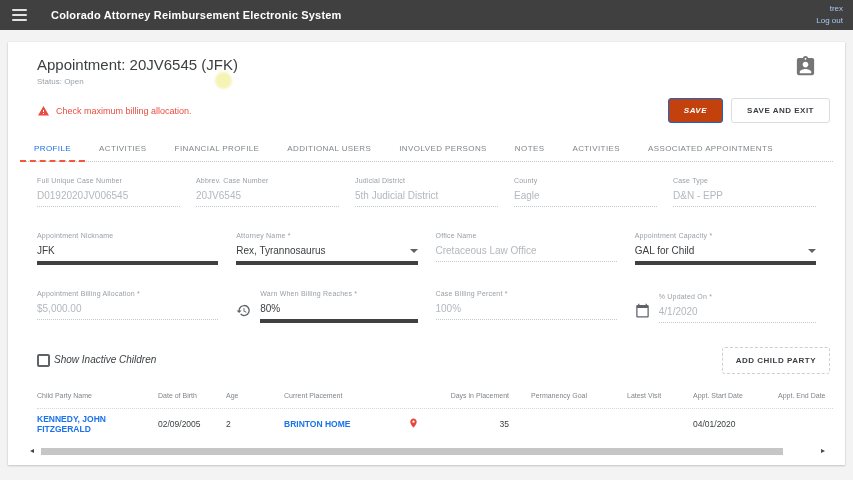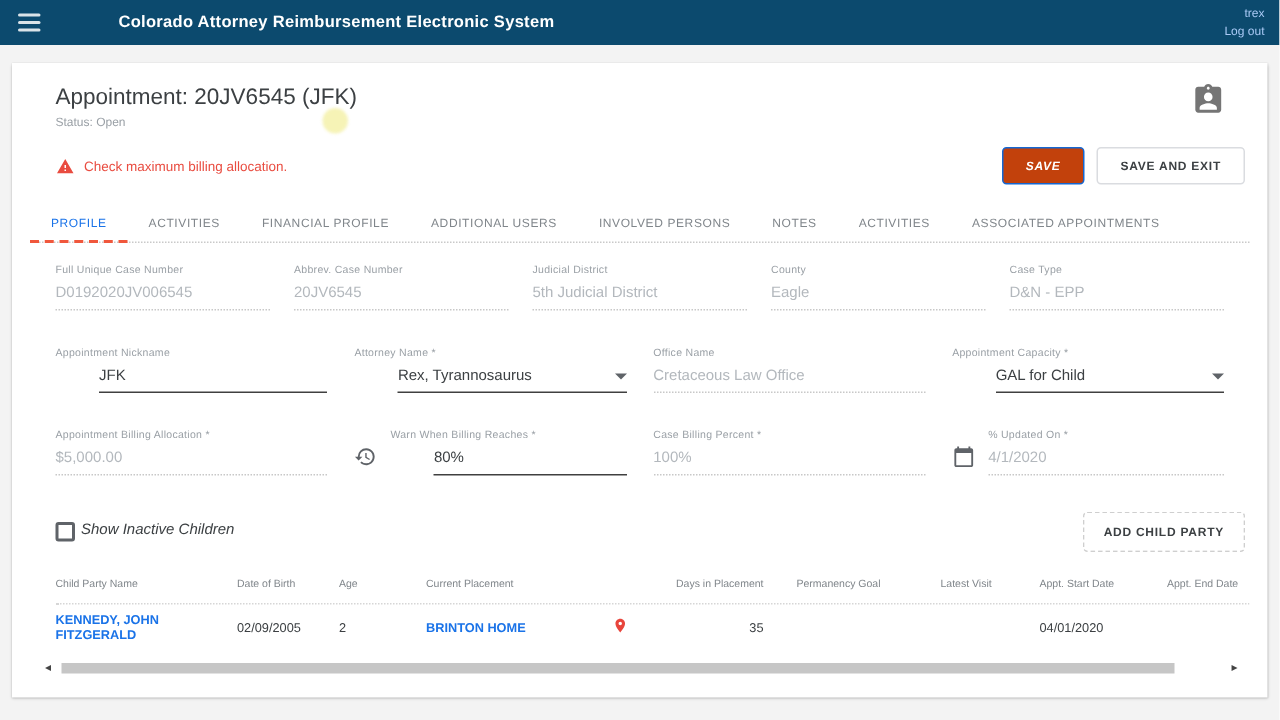--- a/index.html
+++ b/index.html
@@ -3,22 +3,22 @@
 <meta charset="utf-8">
 <style>
   * { margin:0; padding:0; box-sizing:border-box; }
   html,body { width:853px; height:480px; overflow:hidden; }
   body {
     font-family:"Liberation Sans","DejaVu Sans",sans-serif;
     background:#f3f3f3; color:#3c4043; font-size:10px;
   }
   
   .appbar {
-    height:30px; background:#0c4a6e; display:flex; align-items:center;
-    padding:0 10px; color:#fff;gap:28px;
+    height:30px; background:#404040; display:flex; align-items:center;
+    padding:0 10px; color:#fff;
   }
   .hamburger { width:15px; display:flex; flex-direction:column; gap:3px; cursor:pointer; margin-left:2px; }
   .hamburger span { display:block; height:2px; background:rgba(255,255,255,.85); border-radius:1px; }
   .appbar-title { font-size:11px; font-weight:bold; letter-spacing:.2px; margin-left:24px; }
   .appbar-right { margin-left:auto; text-align:right; font-size:8px; color:#a9c9f5; line-height:1.45; }
   .appbar-right .logout { cursor:pointer; }
   
   .card {
     position:relative; margin:12px 8px 0 8px; height:423px; background:#fff;
     box-shadow:0 1px 2px rgba(0,0,0,.18), 0 0 1px rgba(0,0,0,.12);
@@ -45,21 +45,21 @@
   .tab { font-size:8px; letter-spacing:.4px; color:#80868b; padding:5px 14px 7px 14px; cursor:pointer; white-space:nowrap; }
   .tab.active { color:#1a73e8; border-bottom:2px dashed #f0573c; margin-bottom:-1px; }
   
   .form { padding:0 29px; }
   .frow1 { display:grid; grid-template-columns:repeat(5,1fr); column-gap:16px; margin-top:15px; }
   .frow { display:grid; grid-template-columns:repeat(4,1fr); column-gap:18px; margin-top:25px; }
   .field .f-label { font-size:7px; color:#9aa0a6; letter-spacing:.2px; }
   .field .f-value { font-size:10px; margin-top:6px; padding-bottom:5px; border-bottom:1px dotted #c8c8c8;
                     display:flex; justify-content:space-between; align-items:center; min-height:16px; }
   .field .f-value.disabled { color:#b3b8bd; }
-  .field .f-value.editable { color:#3c4043; border-bottom:1px solid #404040; cursor:text;margin-left:29px; }
+  .field .f-value.editable { color:#3c4043; border-bottom:4px solid #404040; cursor:text; }
   .caret { width:0; height:0; border-left:4px solid transparent; border-right:4px solid transparent;
            border-top:4px solid #5f6368; }
   .field-with-icon { display:flex; align-items:flex-end; gap:9px; }
   .field-with-icon .pre-icon { width:15px; height:15px; margin-bottom:5px; flex:none; }
   .field-with-icon .field { flex:1; }
   
   .children-bar { display:flex; justify-content:space-between; align-items:center; padding:24px 15px 0 29px; }
   .chk-wrap { display:flex; gap:4px; cursor:pointer;font-style:italic; }
   .checkbox { width:13px; height:13px; border:2px solid #5f6368; border-radius:2px; background:#fff; }
   .chk-label { font-size:10px; color:#3c4043; }

